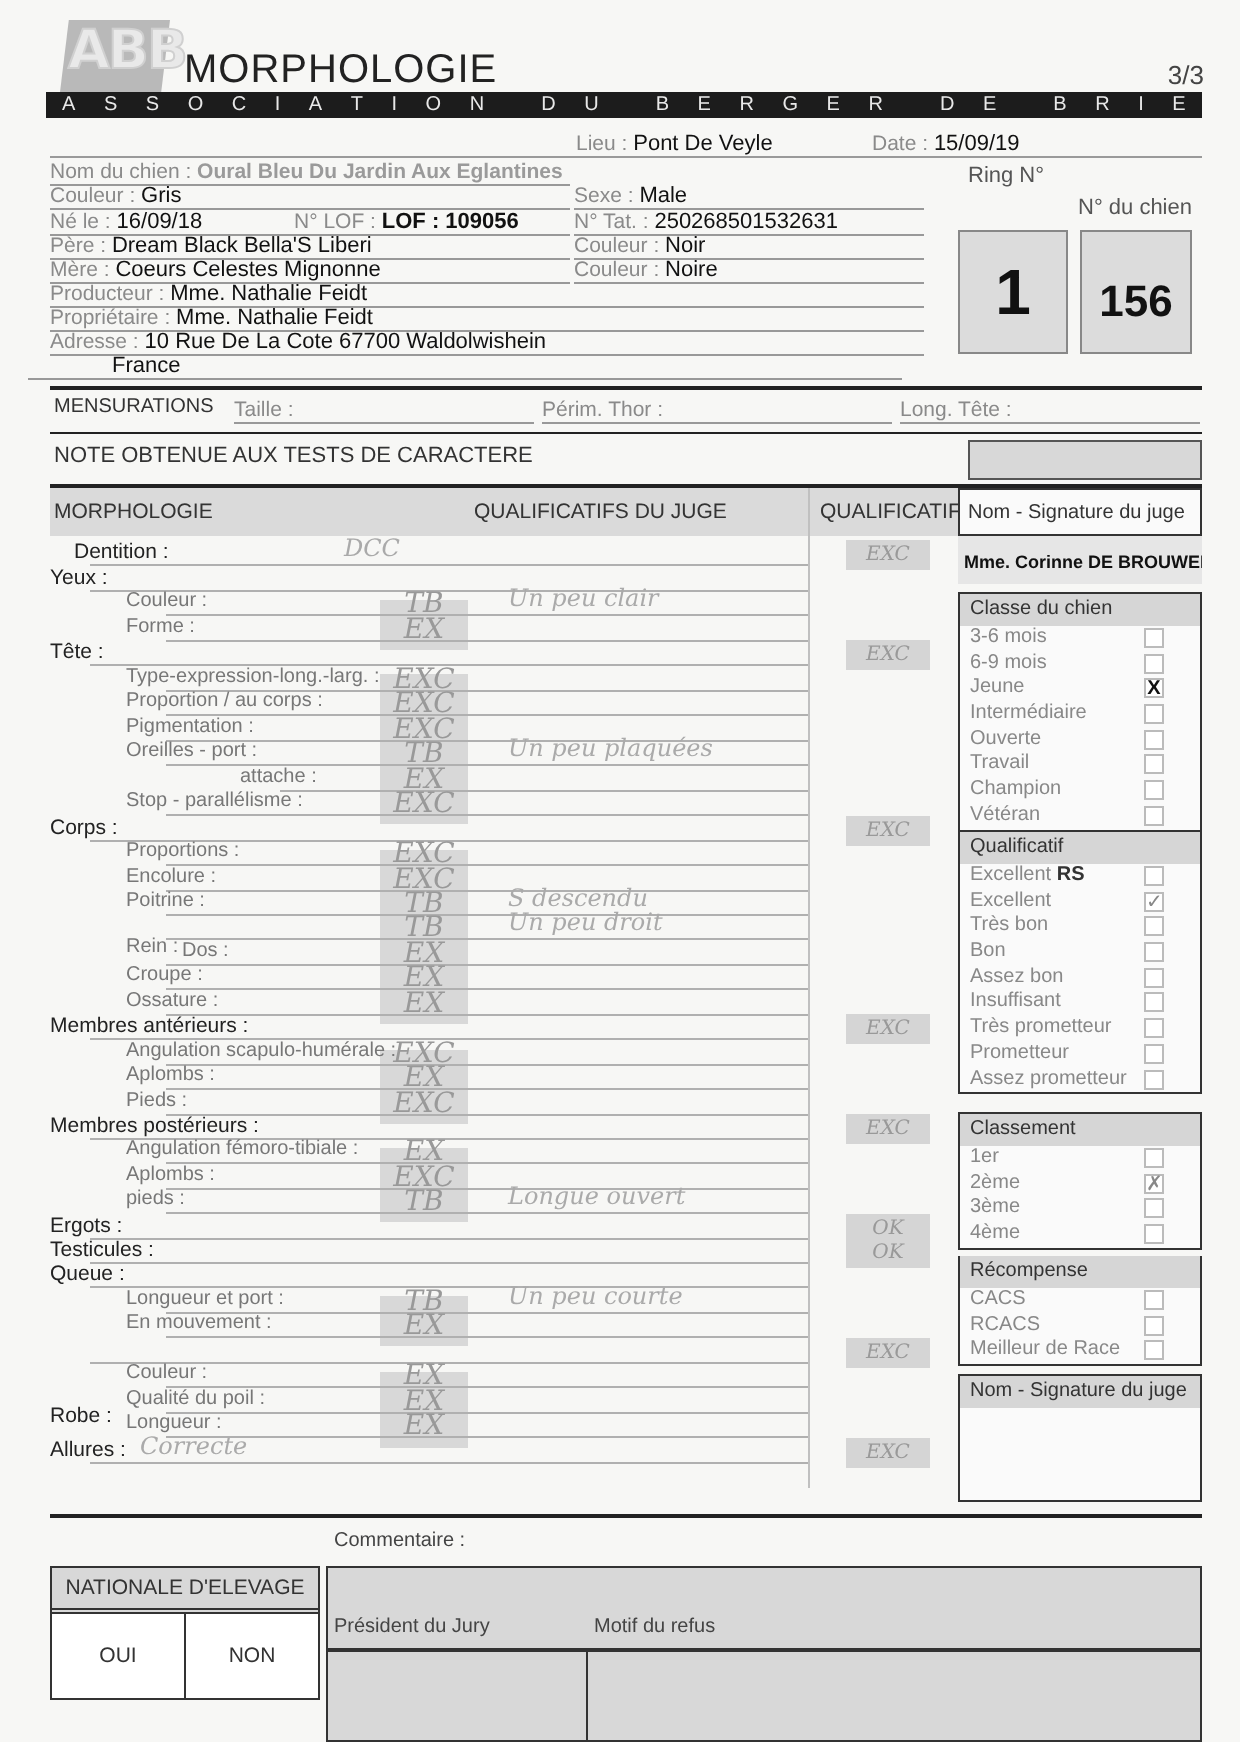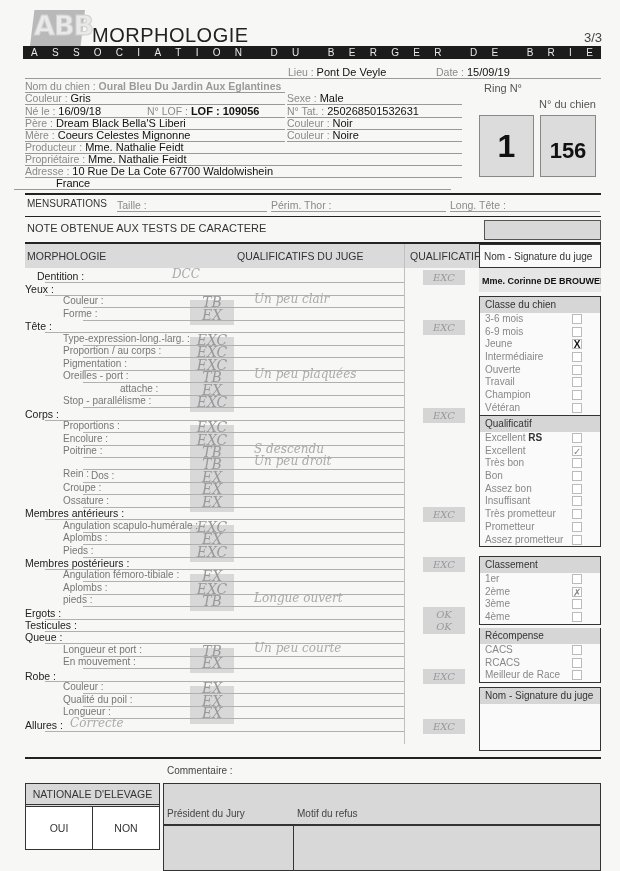--- a/index.html
+++ b/index.html
@@ -242,21 +242,21 @@
     <div class="qbox" style="top:619px;">OK</div>
     <div class="row-label" style="left:25px;top:631px;">Queue :</div>
     <div class="dotline" style="left:45px;top:643px;width:359px;"></div>
     <div class="sub-label" style="left:63px;top:644px;">Longueur et port :</div>
     <div class="dotline" style="left:83px;top:656px;width:321px;"></div>
     <div class="qual-mark" style="left:190px;top:643px;">TB</div>
     <div class="hand" style="left:254px;top:641px;">Un peu courte</div>
     <div class="sub-label" style="left:63px;top:656px;">En mouvement :</div>
     <div class="dotline" style="left:83px;top:668px;width:321px;"></div>
     <div class="qual-mark" style="left:190px;top:655px;">EX</div>
-    <div class="row-label" style="left:25px;top:670px;">Robe :</div>
+    <div class="row-label" style="left:25px;top:702px;">Robe :</div>
     <div class="dotline" style="left:45px;top:681px;width:359px;"></div>
     <div class="qbox" style="top:669px;">EXC</div>
     <div class="sub-label" style="left:63px;top:681px;">Couleur :</div>
     <div class="dotline" style="left:83px;top:693px;width:321px;"></div>
     <div class="qual-mark" style="left:190px;top:680px;">EX</div>
     <div class="sub-label" style="left:63px;top:694px;">Qualité du poil :</div>
     <div class="dotline" style="left:83px;top:706px;width:321px;"></div>
     <div class="qual-mark" style="left:190px;top:693px;">EX</div>
     <div class="sub-label" style="left:63px;top:706px;">Longueur :</div>
     <div class="dotline" style="left:83px;top:718px;width:321px;"></div>

